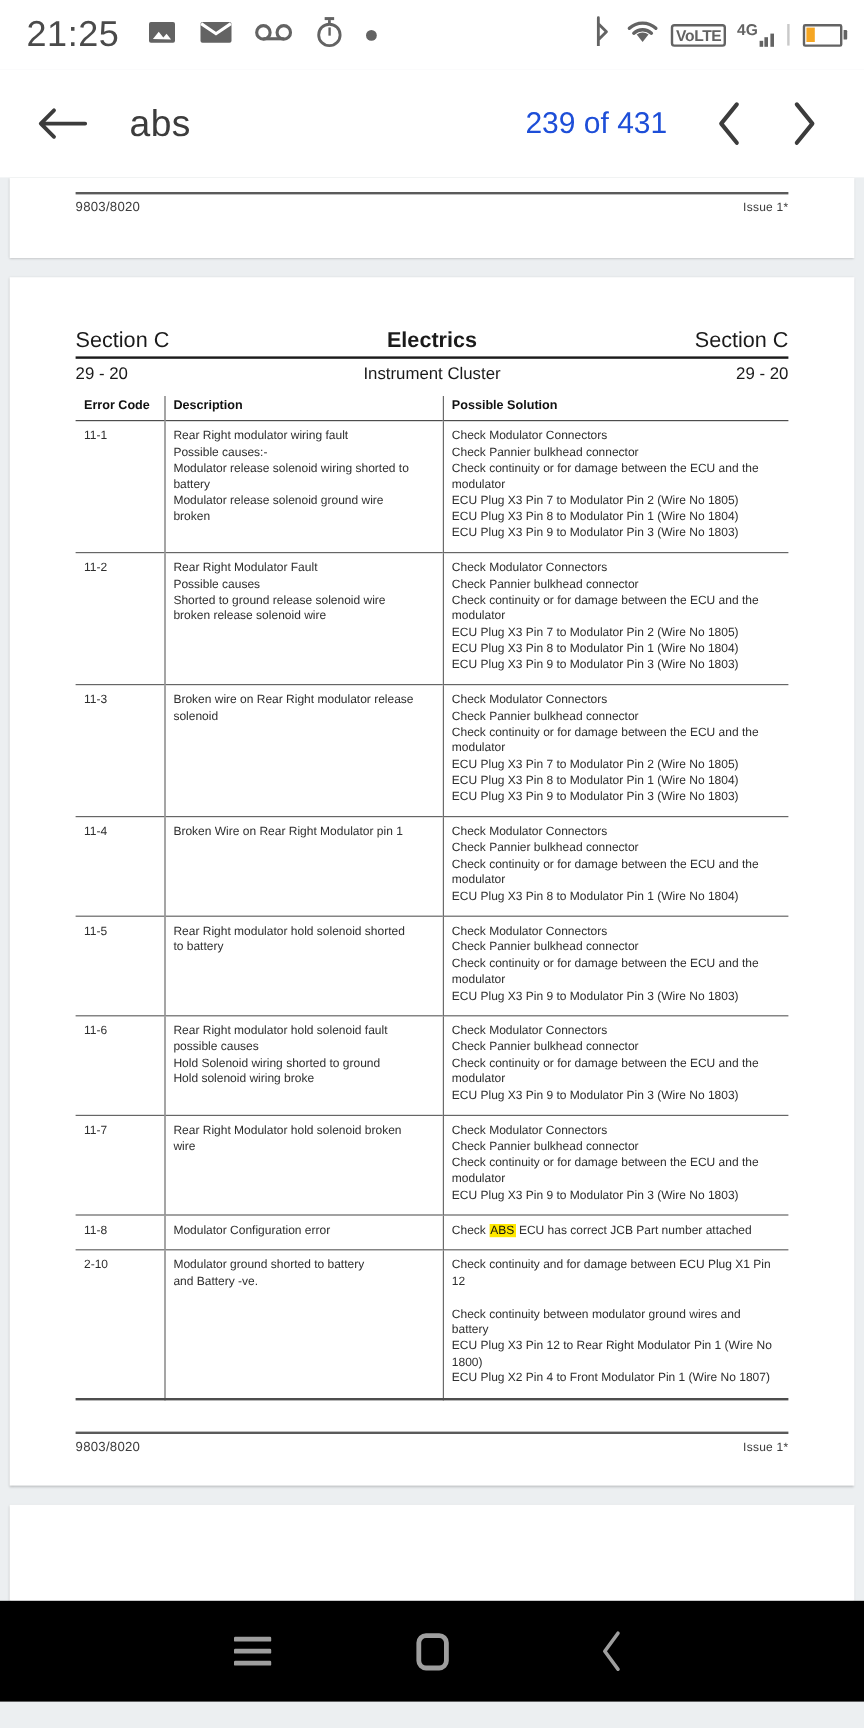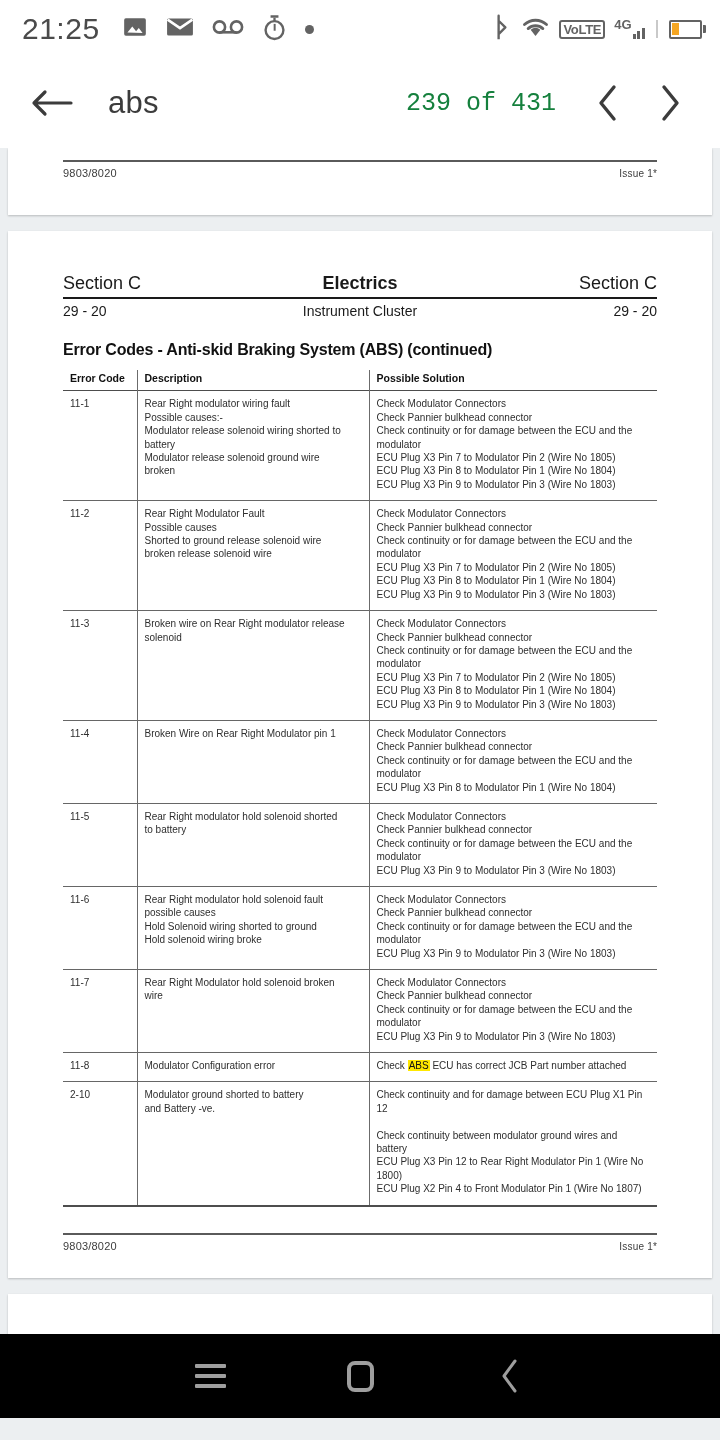--- a/index.html
+++ b/index.html
@@ -52,22 +52,22 @@
   .toolbar {
     height: 90px; background: #ffffff;
     display: flex; align-items: center; padding: 0 24px;
   }
   .tb-back { width: 56px; height: 56px; display: flex; align-items: center; justify-content: center; }
   .tb-query {
     font-size: 31px; color: #3c3c3c; margin-left: 28px;
     font-family: "Liberation Sans", sans-serif; letter-spacing: .3px;
   }
   .tb-count {
-    margin-left: auto; font-size: 25px; color: #15803d;
-    font-family: Liberation Mono, monospace;
+    margin-left: auto; font-size: 25px; color: #1d4ed8;
+    font-family: Liberation Sans, sans-serif;
   }
   .tb-nav { display: flex; align-items: center; gap: 10px; margin-left: 26px; }
   .tb-chev { width: 52px; height: 56px; display: flex; align-items: center; justify-content: center; }
 
   
   .docview {
     position: absolute; top: 148px; left: 0; right: 0; bottom: 84px;
     background: #eceff1; overflow: hidden;
   }
   .page {
@@ -257,21 +257,20 @@
           <span>Section C</span>
           <span class="center">Electrics</span>
           <span>Section C</span>
         </div>
         <div class="page-head-row2">
           <span>29 - 20</span>
           <span>Instrument Cluster</span>
           <span>29 - 20</span>
         </div>
 
-        <div class="doc-title">Error Codes - Anti-skid Braking System (ABS) (continued)</div>
 
         <table class="errtbl">
           <colgroup>
               <col class="c-code">
               <col class="c-desc">
               <col class="c-sol">
             </colgroup>
           <thead>
             <tr>
               <th class="code">Error Code</th>

